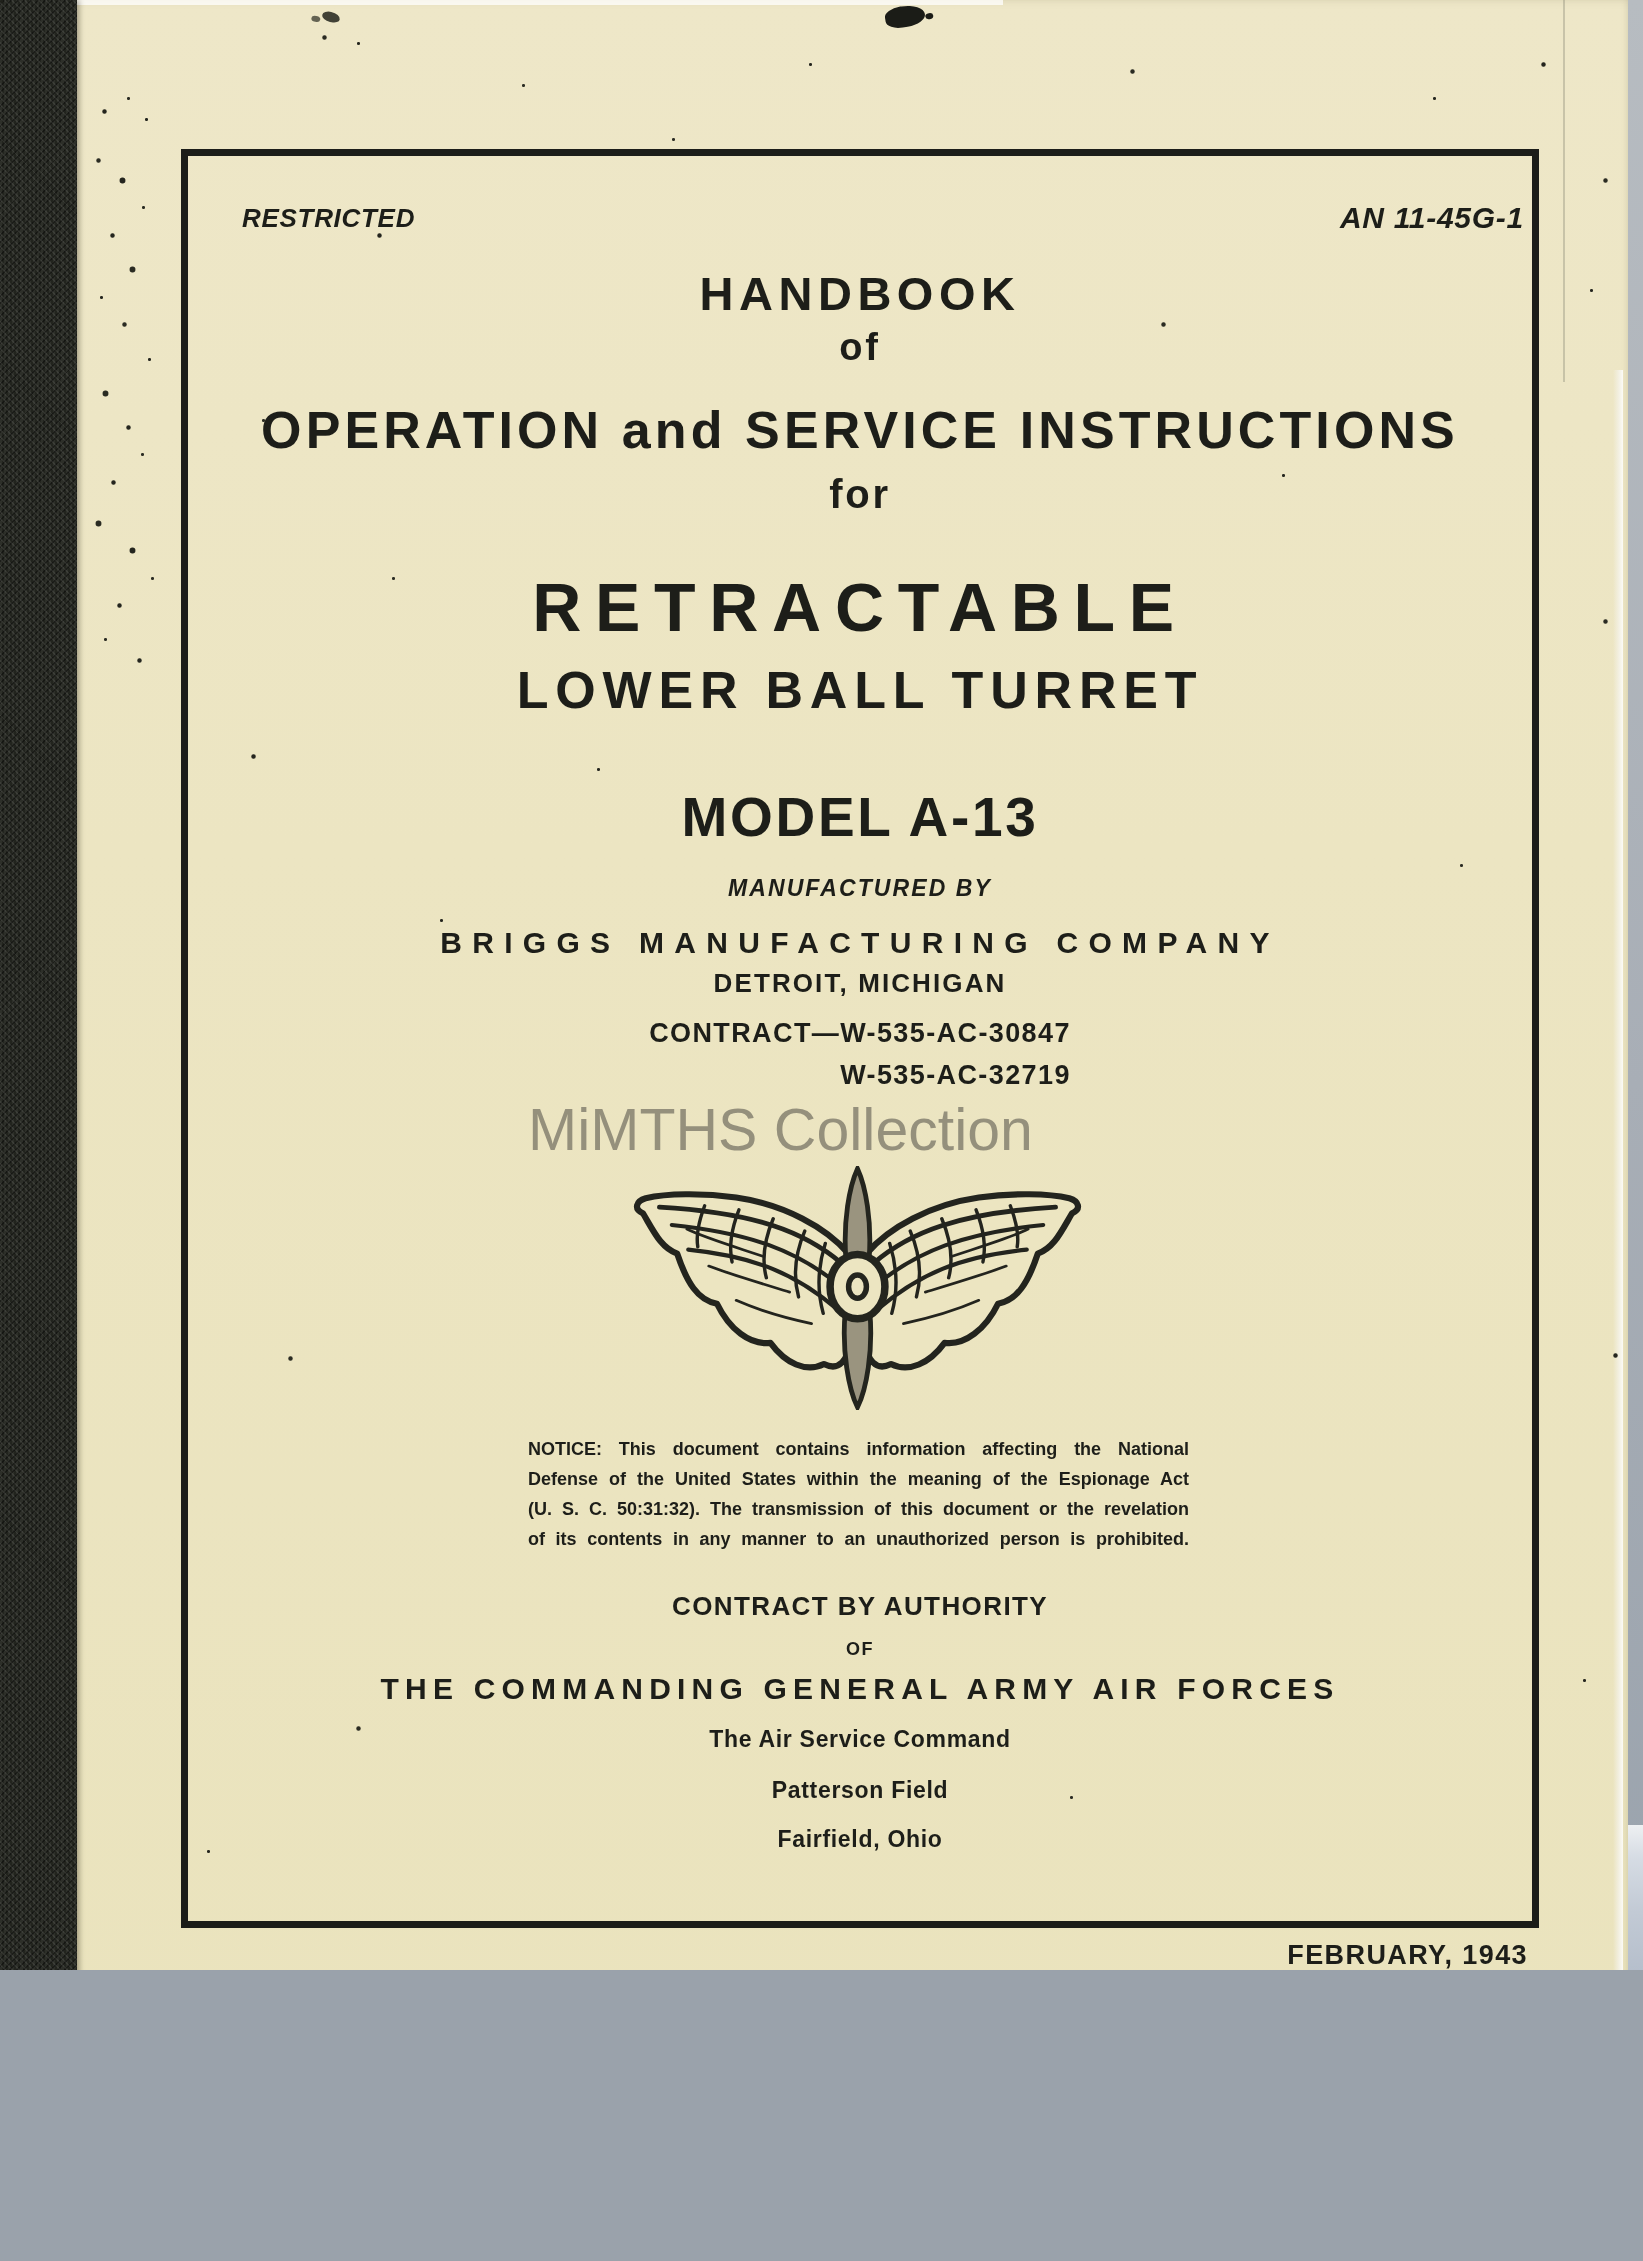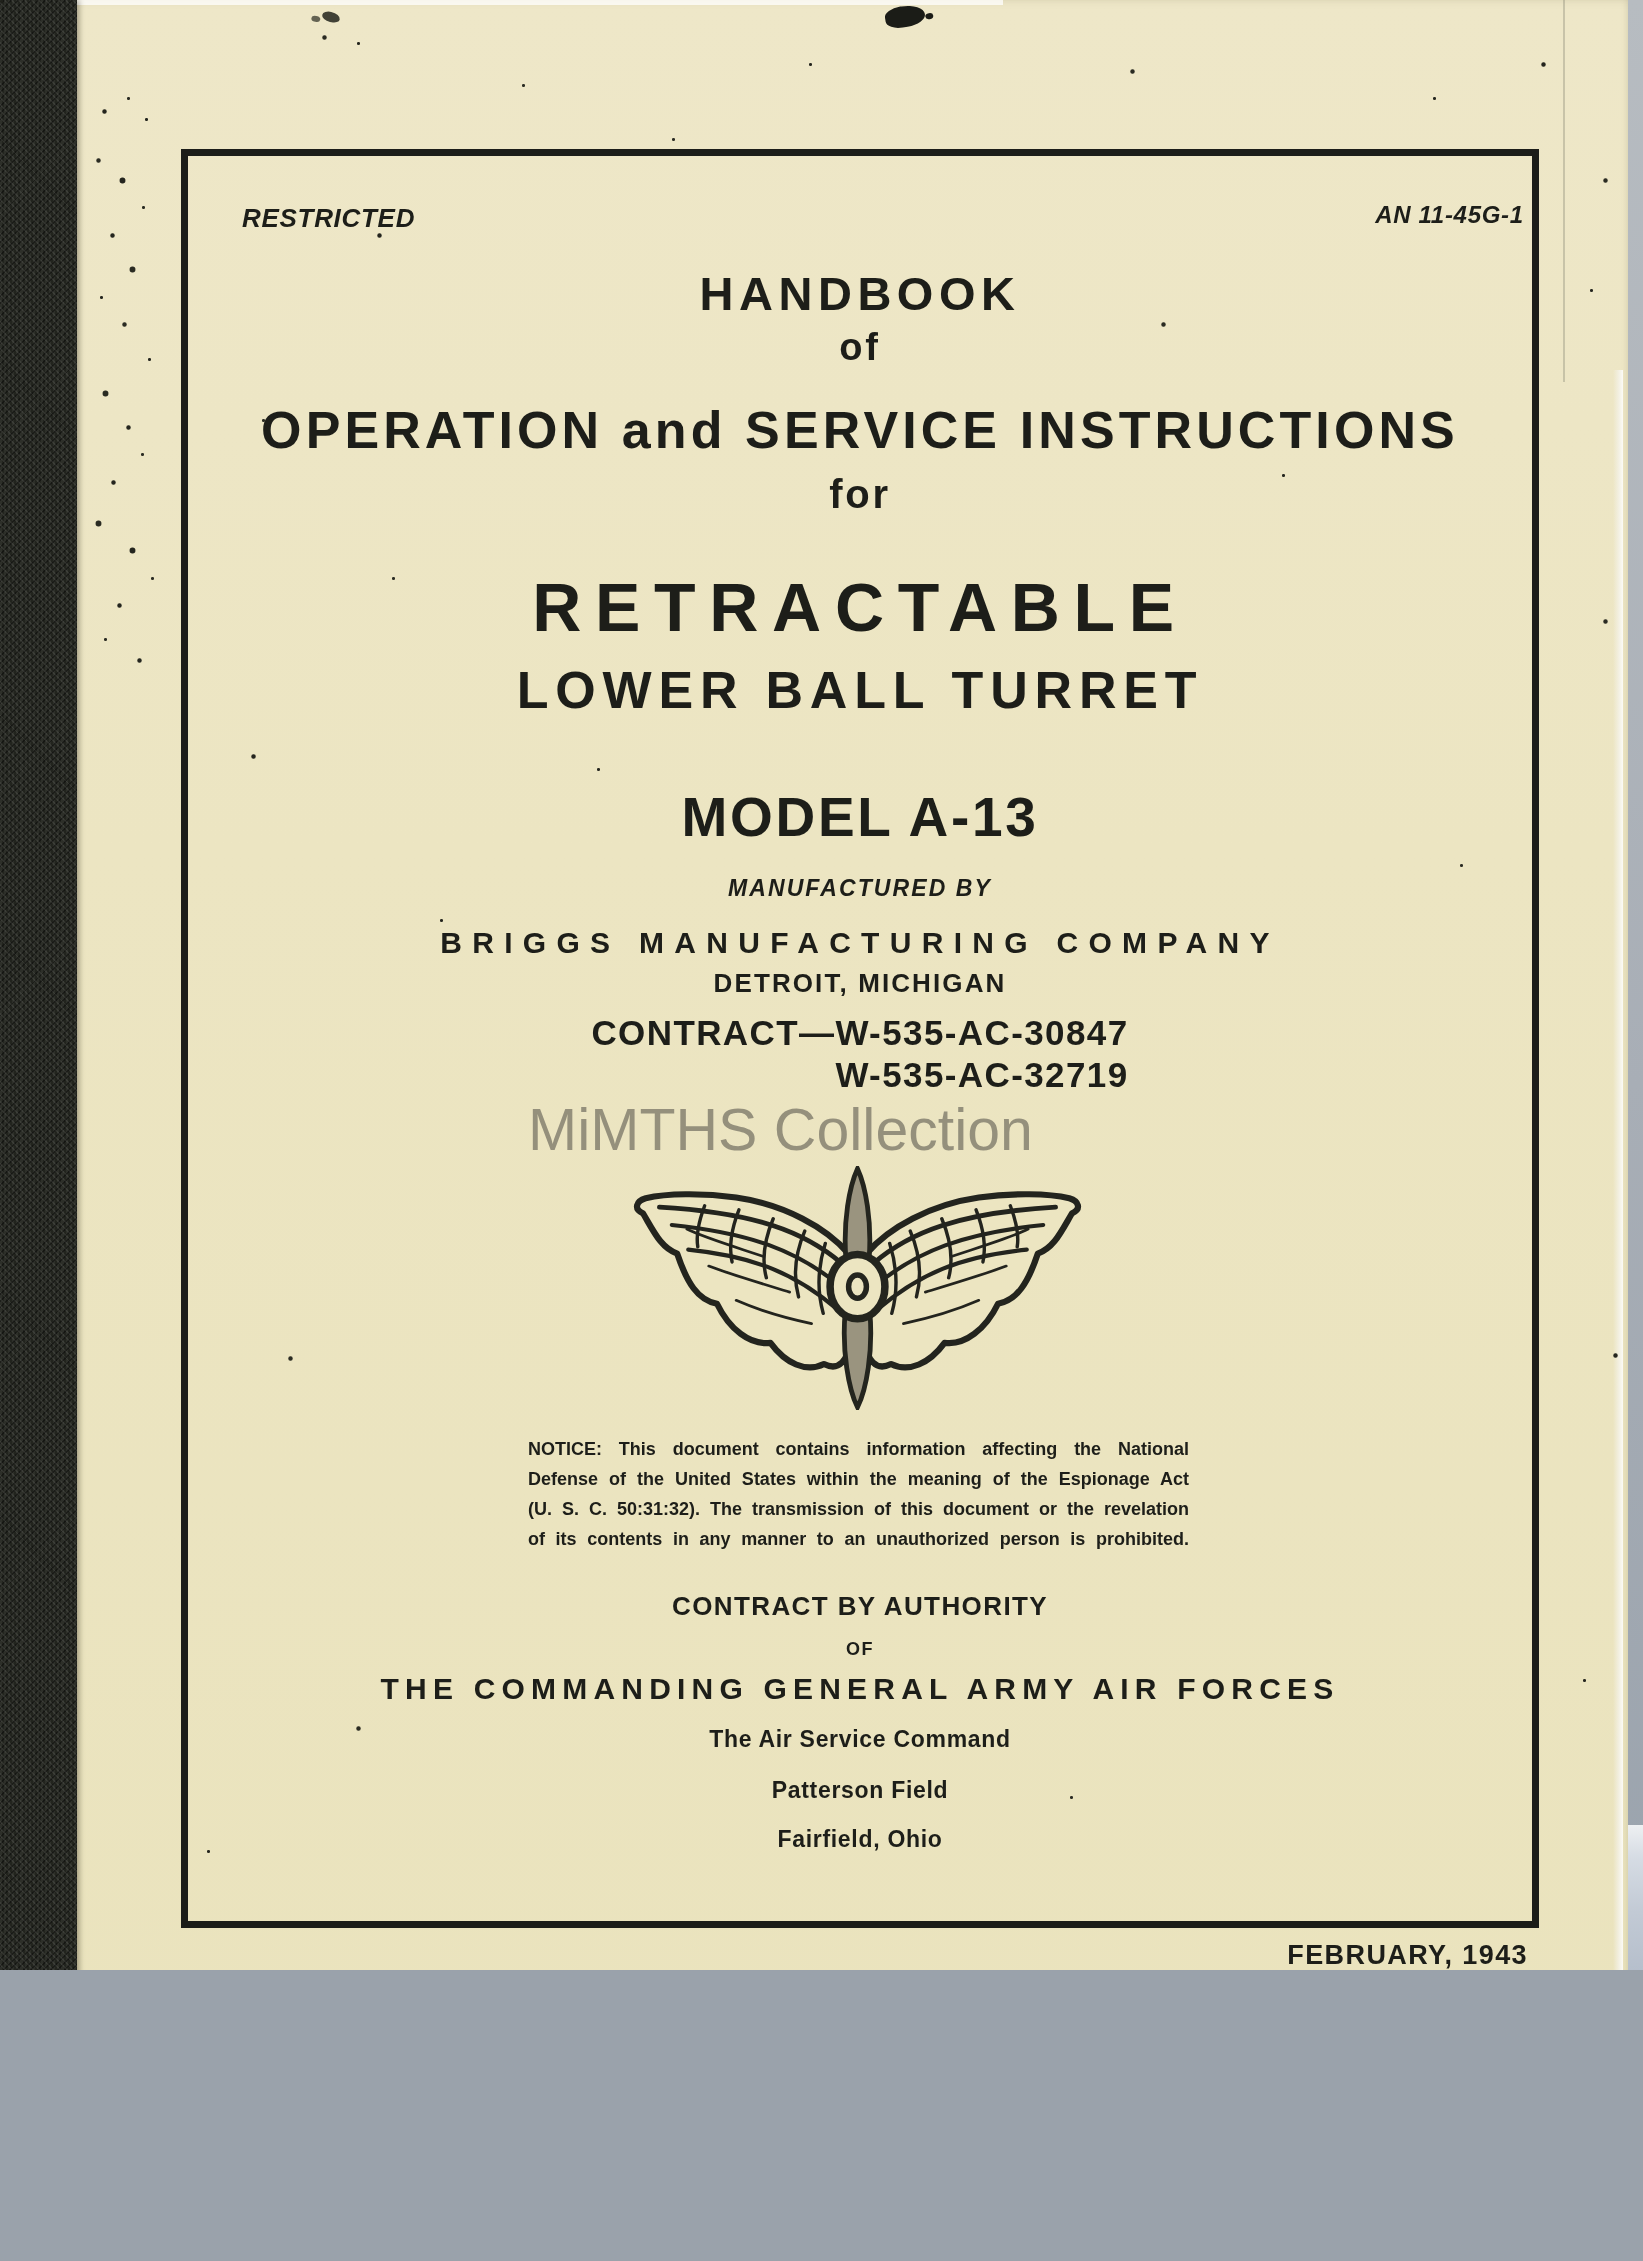--- a/index.html
+++ b/index.html
@@ -55,34 +55,34 @@
   .border-box{
     position:absolute;left:181px;top:149px;width:1344px;height:1765px;
     border:7.5px solid #1c1d19;
   }
   .abs{position:absolute;}
   .ctr{left:0;width:100%;text-align:center;}
   .b{font-weight:bold;}
   .i{font-style:italic;}
   
   .restricted{left:54px;top:47px;font-size:26px;letter-spacing:0.7px;}
-  .docnum{right:8.2px;top:45px;font-size:24px;letter-spacing:0.7px;}
+  .docnum{right:8.2px;top:45px;font-size:30px;letter-spacing:0.7px;}
   .t-handbook{top:110px;font-size:47px;letter-spacing:5.5px;}
   .t-of{top:170px;font-size:38px;letter-spacing:2.7px;}
   .t-operation{top:244px;font-size:52px;letter-spacing:4.1px;}
   .t-for{top:316px;font-size:40px;letter-spacing:2.7px;text-align:center;}
   .t-retract{top:412px;font-size:68px;letter-spacing:13.7px;}
   .t-lbt{top:504px;font-size:52px;letter-spacing:6.8px;}
   .t-model{top:629px;font-size:55px;letter-spacing:2.7px;}
   .t-mfgby{top:719px;font-size:23px;letter-spacing:2.1px;}
   .t-briggs{top:770px;font-size:30px;letter-spacing:10.3px;}
   .t-detroit{top:812px;font-size:26px;letter-spacing:2.1px;}
   .contract-wrap{top:856px;left:0;width:100%;text-align:center;}
   .contract-inner{display:inline-block;text-align:right;}
-  .contract-line{font-size:35px;font-weight:bold;letter-spacing:1.4px;line-height:42px;}
+  .contract-line{font-size:27px;font-weight:bold;letter-spacing:1.4px;line-height:42px;}
   .watermark{
     left:340px;top:940px;font-size:59px;font-weight:normal;
     color:rgba(96,92,82,.62);letter-spacing:0;white-space:nowrap;
   }
   .emblem{left:433px;top:1010px;width:473px;height:244px;}
   .notice{
     left:340px;top:1278px;width:661px;
     font-size:18px;font-weight:bold;line-height:30px;
   }
   .notice-line{text-align:justify;text-align-last:justify;}

